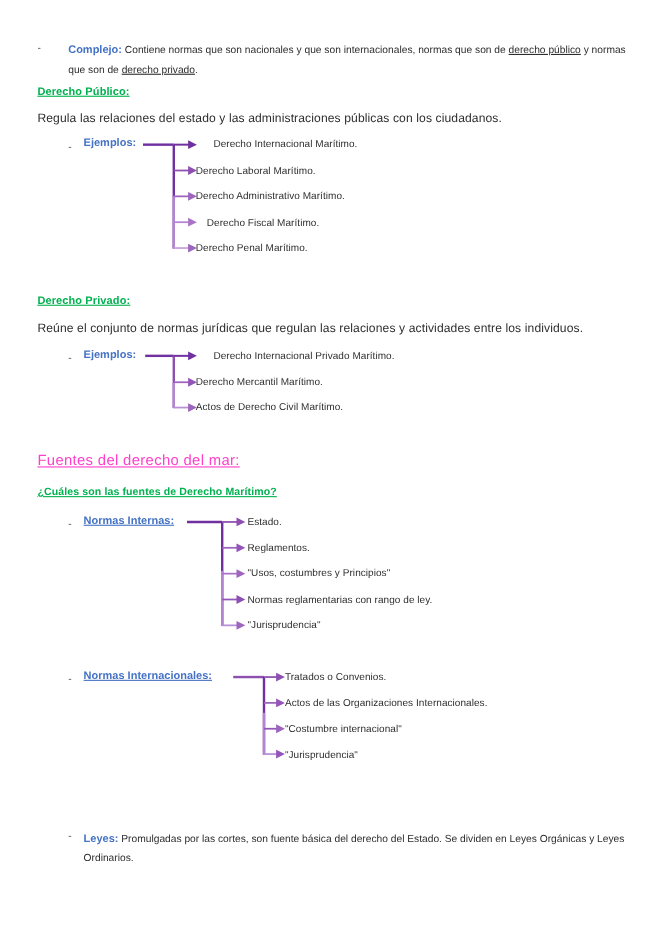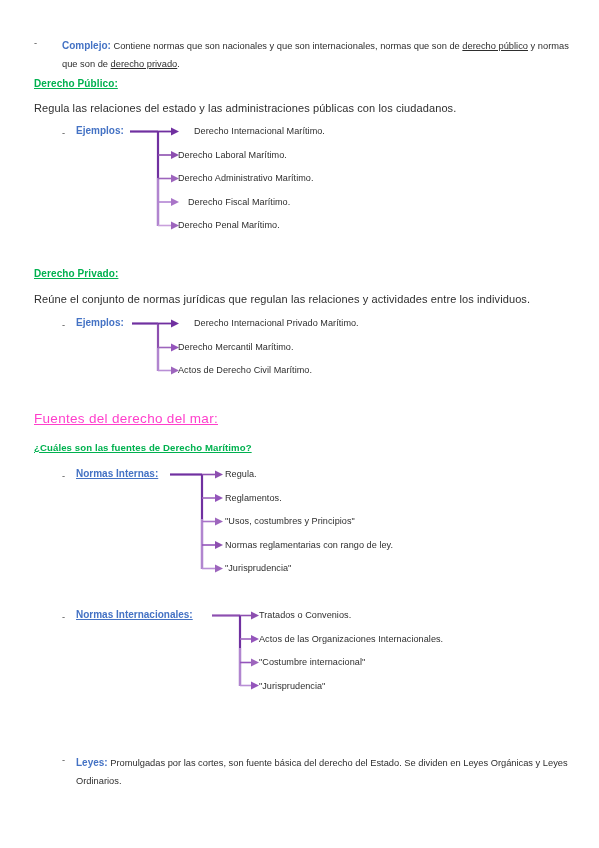--- a/index.html
+++ b/index.html
@@ -169,21 +169,21 @@
       <path d="M32,60.5 H46" stroke="#a974c8" stroke-width="1.6" fill="none"></path>
       <path d="M32,84 H46" stroke="#9455bb" stroke-width="1.6" fill="none"></path>
       <path d="M32,107.5 H46" stroke="#b98fd6" stroke-width="1.6" fill="none"></path>
       <polygon points="45,9.5 53,13.5 45,17.5" fill="#8d4fb0"></polygon>
       <polygon points="45,33 53,37 45,41" fill="#9455bb"></polygon>
       <polygon points="45,56.5 53,60.5 45,64.5" fill="#9d65bd"></polygon>
       <polygon points="45,80 53,84 45,88" fill="#8d4fb0"></polygon>
       <polygon points="45,103.5 53,107.5 45,111.5" fill="#9d65bd"></polygon>
     </svg>
 
-    <div class="leaf" style="left:225px; top:468px;">Regula.</div>
+    <div class="leaf" style="left:225px; top:468px;">Estado.</div>
     <div class="leaf" style="left:225px; top:492px;text-align:right;">Reglamentos.</div>
     <div class="leaf" style="left:225px; top:515px;">"Usos, costumbres y Principios"</div>
     <div class="leaf" style="left:225px; top:539px;">Normas reglamentarias con rango de ley.</div>
     <div class="leaf" style="left:225px; top:562px;">"Jurisprudencia"</div>
   </div>
 
   <div>
     <span class="dash" style="left:62px; top:610px;">-</span>
     <span class="blue-label ul" style="position:absolute; left:76px; top:609px;">Normas Internacionales:</span>
 

